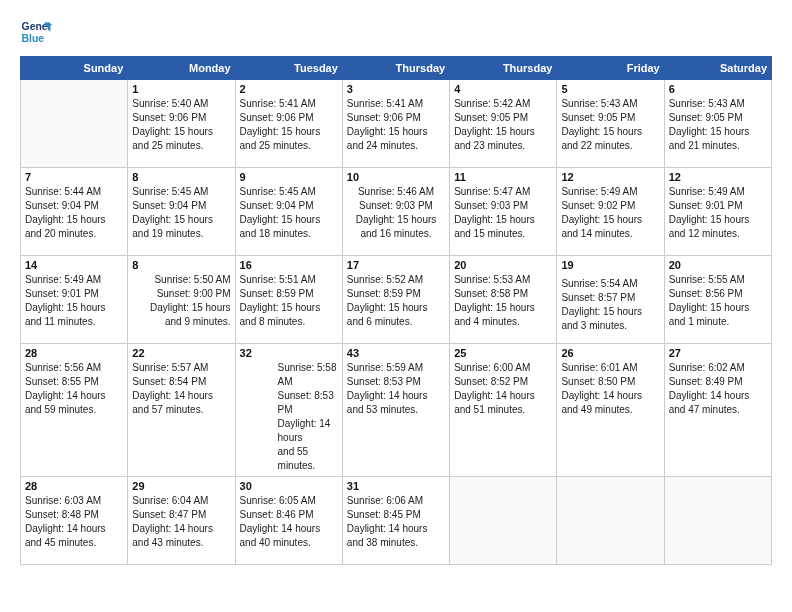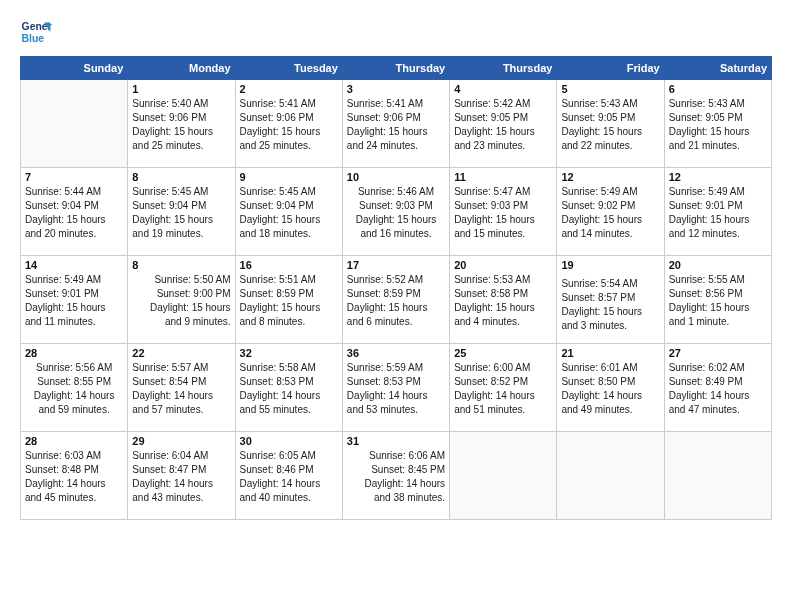--- a/index.html
+++ b/index.html
@@ -255,55 +255,55 @@
             <div class="day-num">20</div>
             <div class="day-info" style="white-space: pre-line;">Sunrise: 5:55 AM
 Sunset: 8:56 PM
 Daylight: 15 hours
 and 1 minute.</div>
           </td>
         </tr>
         <tr>
           <td>
             <div class="day-num">28</div>
-            <div class="day-info" style="white-space: pre-line; text-align: center;">Sunrise: 5:56 AM
+            <div class="day-info" style="white-space: pre-line;">Sunrise: 5:56 AM
 Sunset: 8:55 PM
 Daylight: 14 hours
 and 59 minutes.</div>
           </td>
           <td>
             <div class="day-num">22</div>
             <div class="day-info" style="white-space: pre-line;">Sunrise: 5:57 AM
 Sunset: 8:54 PM
 Daylight: 14 hours
 and 57 minutes.</div>
           </td>
           <td>
             <div class="day-num">32</div>
-            <div class="day-info" style="white-space: pre-line;">Sunrise: 5:58 AM
+            <div class="day-info" style="white-space: pre-line; margin-left: 38px;">Sunrise: 5:58 AM
 Sunset: 8:53 PM
 Daylight: 14 hours
 and 55 minutes.</div>
           </td>
           <td>
-            <div class="day-num">36</div>
+            <div class="day-num">43</div>
             <div class="day-info" style="white-space: pre-line;">Sunrise: 5:59 AM
 Sunset: 8:53 PM
 Daylight: 14 hours
 and 53 minutes.</div>
           </td>
           <td>
             <div class="day-num">25</div>
             <div class="day-info" style="white-space: pre-line;">Sunrise: 6:00 AM
 Sunset: 8:52 PM
 Daylight: 14 hours
 and 51 minutes.</div>
           </td>
           <td>
-            <div class="day-num">21</div>
+            <div class="day-num">26</div>
             <div class="day-info" style="white-space: pre-line;">Sunrise: 6:01 AM
 Sunset: 8:50 PM
 Daylight: 14 hours
 and 49 minutes.</div>
           </td>
           <td>
             <div class="day-num">27</div>
             <div class="day-info" style="white-space: pre-line;">Sunrise: 6:02 AM
 Sunset: 8:49 PM
 Daylight: 14 hours
@@ -327,21 +327,21 @@
           </td>
           <td>
             <div class="day-num">30</div>
             <div class="day-info" style="white-space: pre-line;">Sunrise: 6:05 AM
 Sunset: 8:46 PM
 Daylight: 14 hours
 and 40 minutes.</div>
           </td>
           <td>
             <div class="day-num">31</div>
-            <div class="day-info" style="white-space: pre-line; text-align: right;">Sunrise: 6:06 AM
+            <div class="day-info" style="white-space: pre-line;">Sunrise: 6:06 AM
 Sunset: 8:45 PM
 Daylight: 14 hours
 and 38 minutes.</div>
           </td>
           <td class="empty-cell"></td>
           <td class="empty-cell"></td>
           <td class="empty-cell"></td>
         </tr>
       </tbody>
   </table>

